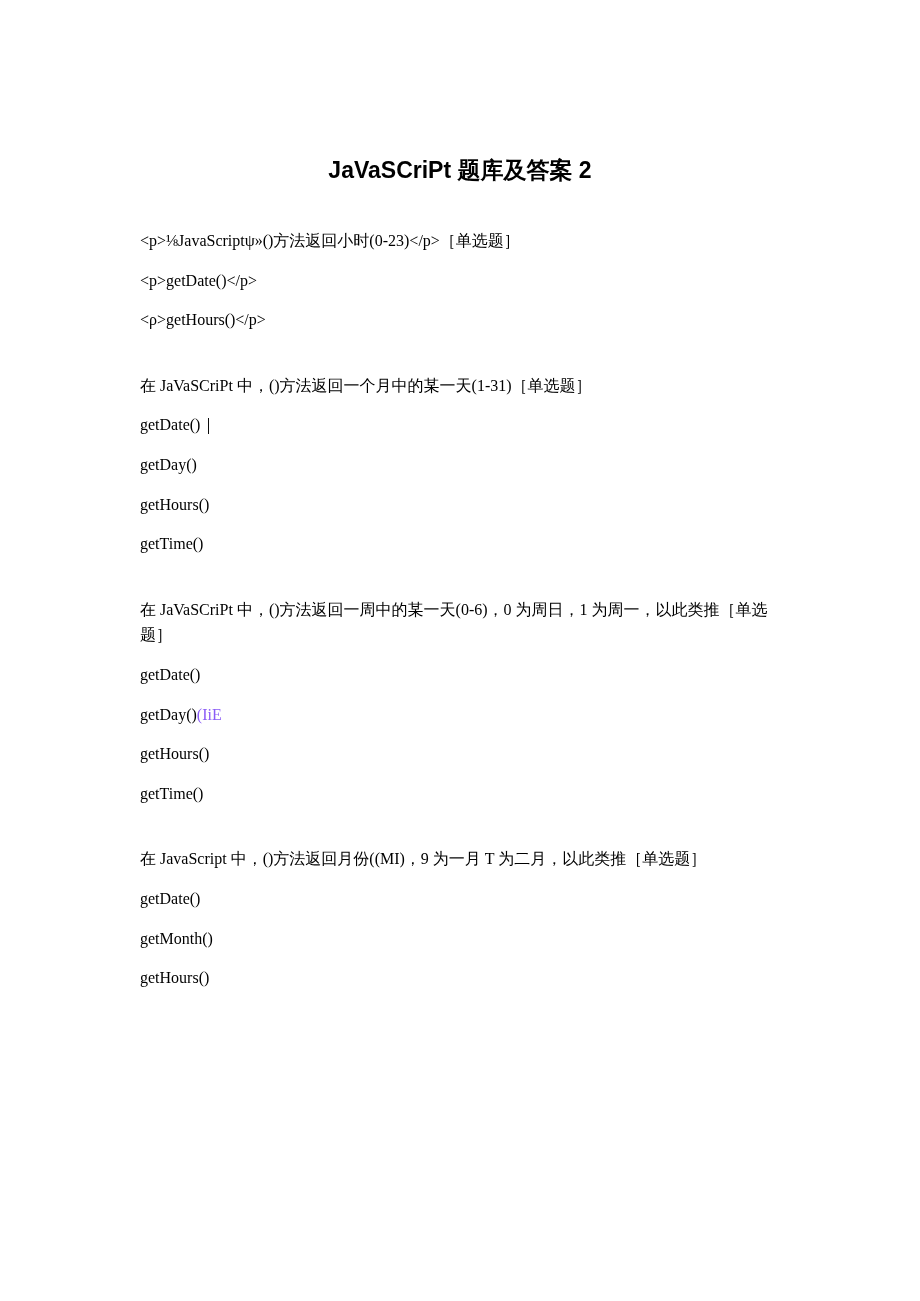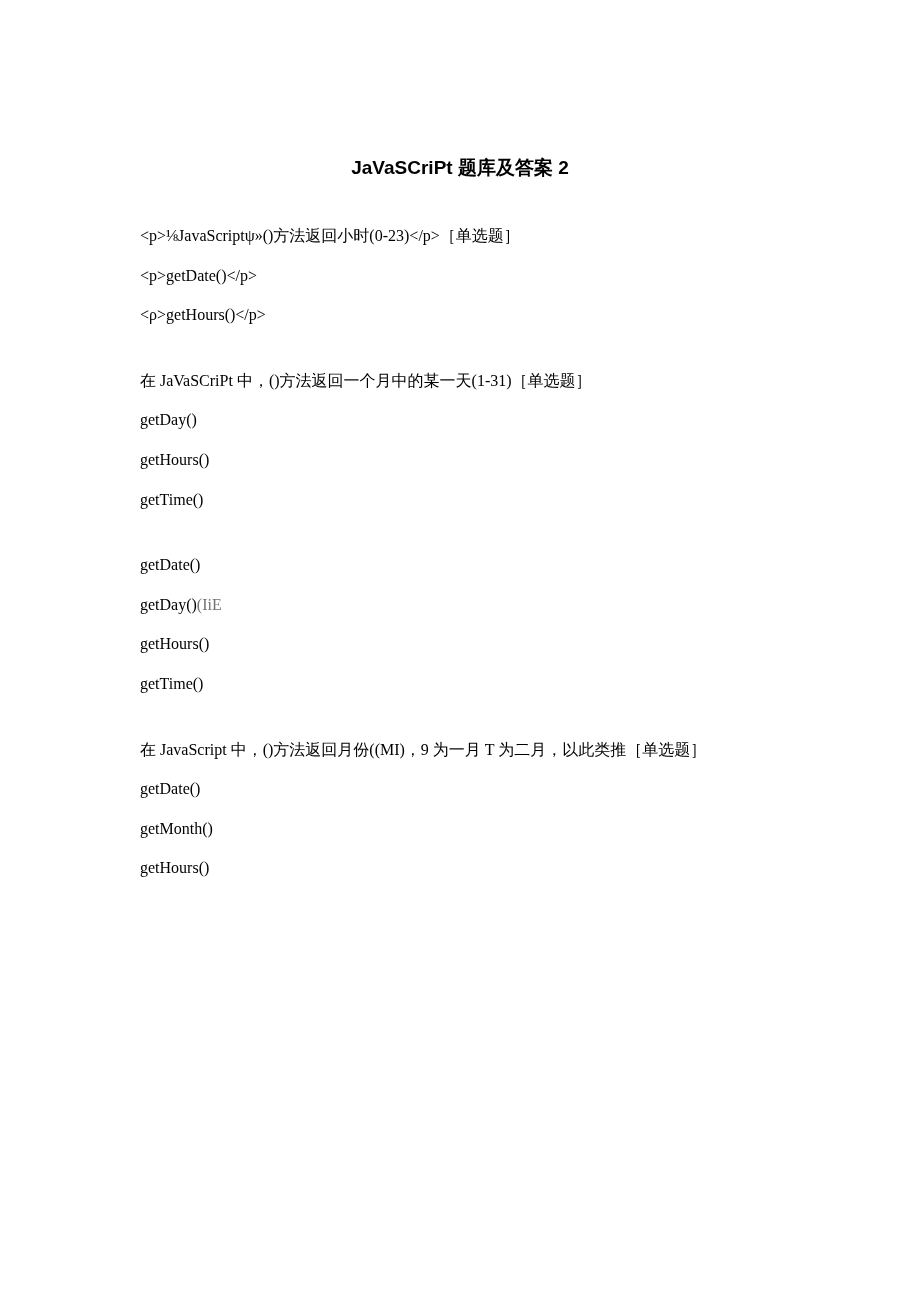--- a/index.html
+++ b/index.html
@@ -14,59 +14,61 @@
     padding: 155px 140px 0 140px;
     box-sizing: border-box;
     font-family: "Times New Roman", "SimSun", serif;
     color: #000;
     font-size: 16px;
   }
   .title {
     text-align: center;
     font-family: Arial, "Microsoft YaHei", sans-serif;
     font-weight: bold;
-    font-size: 19px;
+    font-size: 23px;
     margin-bottom: 42px;
   }
   .question {
     line-height: 1.6;
     margin-bottom: 14px;
   }
   .option {
     line-height: 1.6;
     margin-bottom: 14px;
   }
   .block {
     margin-bottom: 40px;
   }
   .marker {
-    color: #737373;
+    color: #8b5cf6;
   }
 </style>
 </head>
 <body>
 
 <div class="page">
 
   <div class="title">JaVaSCriPt 题库及答案 2</div>
 
   <div class="block">
     <div class="question">&lt;p&gt;⅛JavaScriptψ»()方法返回小时(0-23)&lt;/p&gt;［单选题］</div>
     <div class="option">&lt;p&gt;getDate()&lt;/p&gt;</div>
     <div class="option">&lt;ρ&gt;getHours()&lt;/p&gt;</div>
   </div>
 
   <div class="block">
     <div class="question">在 JaVaSCriPt 中，()方法返回一个月中的某一天(1-31)［单选题］</div>
+    <div class="option">getDate()｜</div>
     <div class="option">getDay()</div>
     <div class="option">getHours()</div>
     <div class="option">getTime()</div>
   </div>
 
   <div class="block">
+    <div class="question">在 JaVaSCriPt 中，()方法返回一周中的某一天(0-6)，0 为周日，1 为周一，以此类推［单选题］</div>
     <div class="option">getDate()</div>
     <div class="option">
       <span>getDay()</span><span class="marker">(IiE</span>
     </div>
     <div class="option">getHours()</div>
     <div class="option">getTime()</div>
   </div>
 
   <div class="block">
     <div class="question">在 JavaScript 中，()方法返回月份((MI)，9 为一月 T 为二月，以此类推［单选题］</div>

